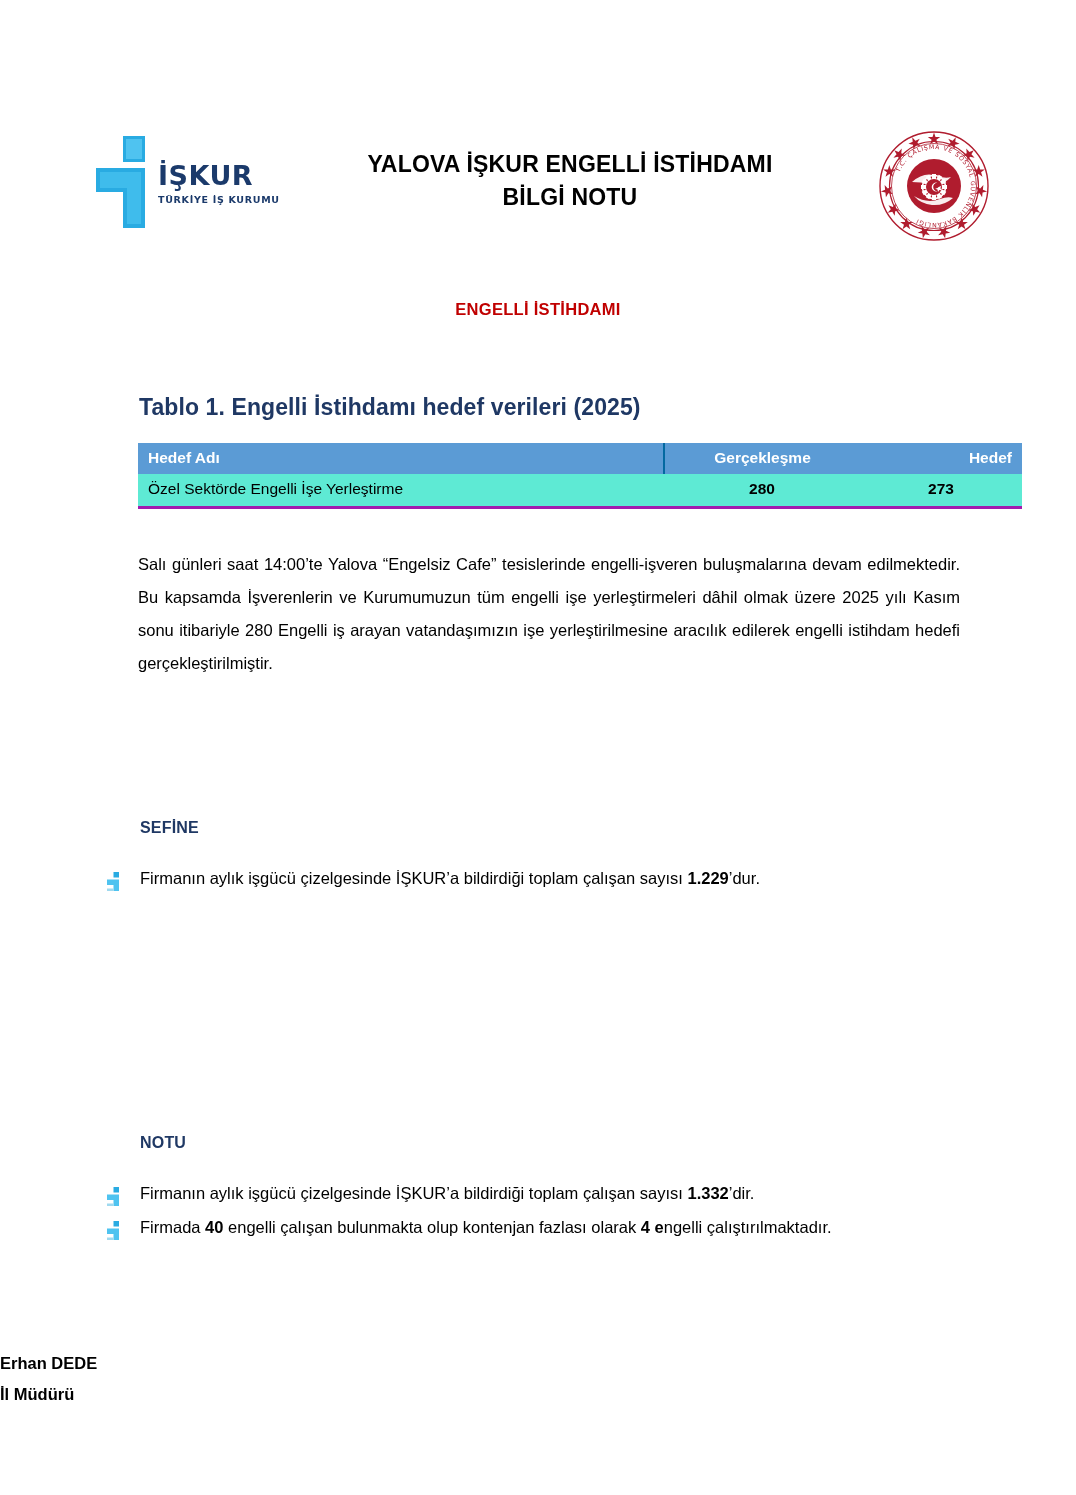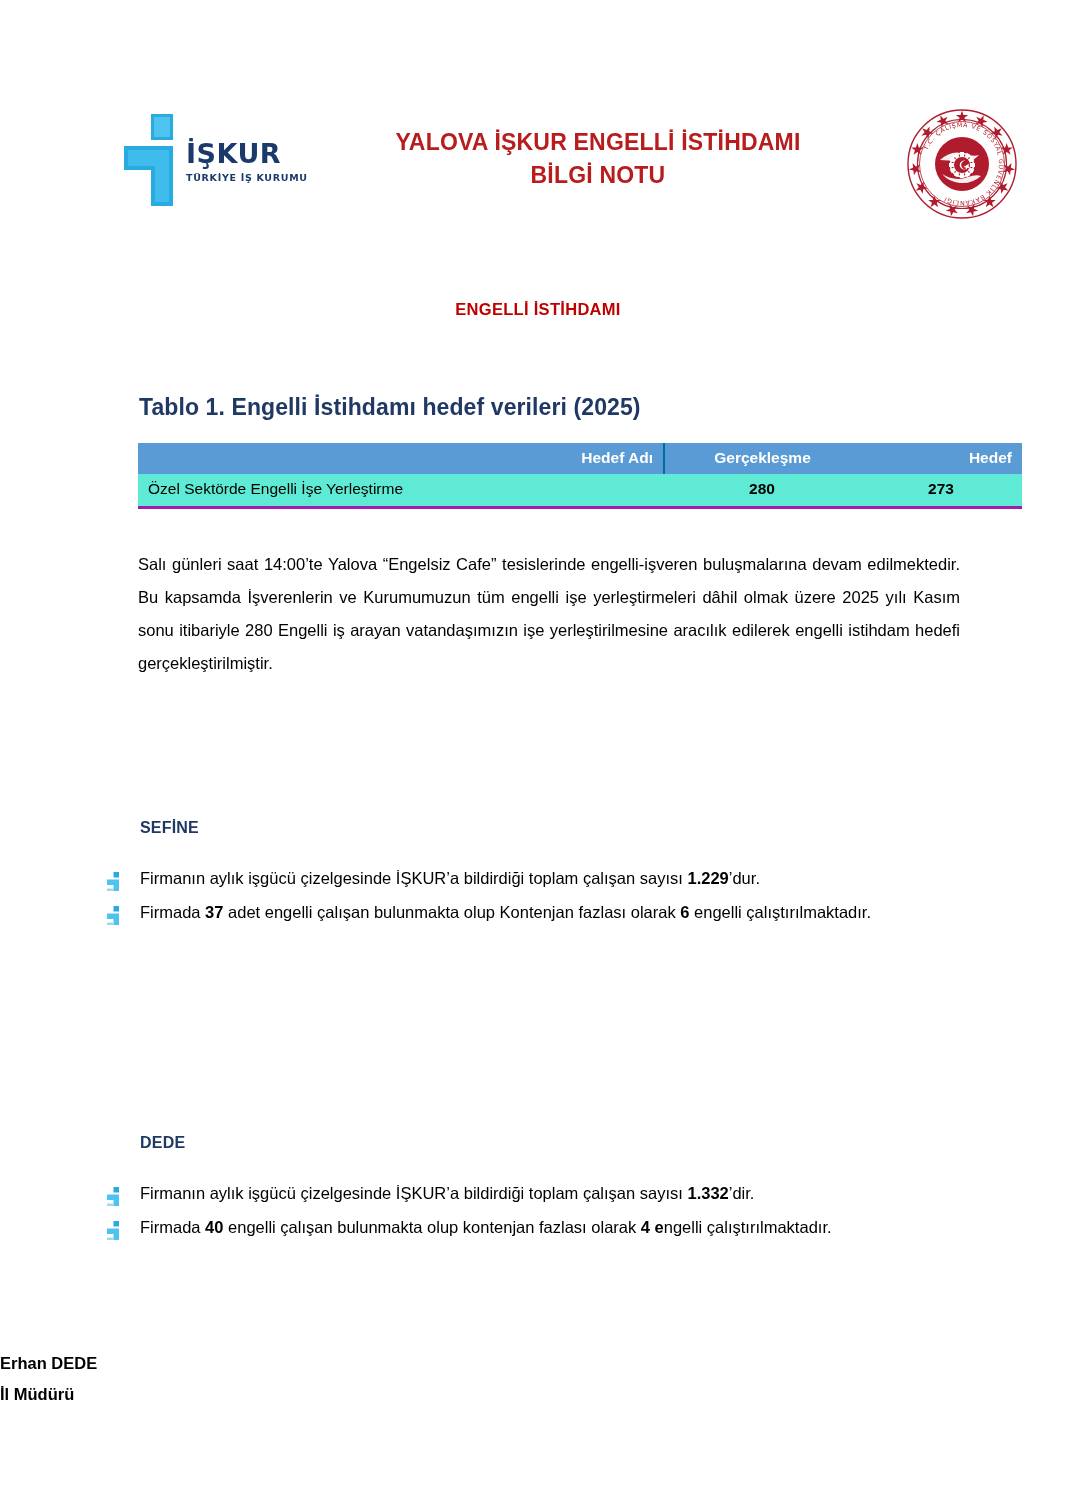--- a/index.html
+++ b/index.html
@@ -20,25 +20,24 @@
   .page {
     position: relative;
     width: 1076px;
     height: 1495px;
     box-sizing: border-box;
   }
 
   
   .header {
     position: absolute;
-    top: 104px;
+    top: 126px;
     left: 0;
     width: 941px;
     height: 120px;
-    margin-left: 28px;
   }
 
   .logo-block {
     position: absolute;
     left: 96px;
     top: 10px;
     width: 240px;
     height: 100px;
   }
   .iskur-mark {
@@ -73,21 +72,21 @@
 
   .doc-title {
     position: absolute;
     left: 300px;
     top: 22px;
     width: 540px;
     text-align: center;
     font-family: "Liberation Sans", sans-serif;
     font-size: 23px;
     font-weight: bold;
-    color: #b91c1c;
+    color: #000000;
     line-height: 1.42;
     letter-spacing: 0.2px;
   }
 
   .seal {
     position: absolute;
     left: 878px;
     top: 4px;
     width: 112px;
     height: 112px;
@@ -124,21 +123,21 @@
     left: 138px;
     width: 822px;
     border-collapse: collapse;
     table-layout: fixed;
   }
   .data-table th {
     background: #5b9bd5;
     color: #ffffff;
     font-size: 15.5px;
     font-weight: bold;
-    text-align: right;
+    text-align: left;
     padding: 6px 10px 7px 10px;
     border: none;
   }
   .data-table th.c-name { width: 505px; }
   .data-table th.c-real { width: 175px; text-align: center; border-left: 2px solid #0369a1; }
   .data-table th.c-goal { width: 142px; text-align: right; }
   .data-table td {
     font-size: 15.5px;
     padding: 6px 10px 8px 10px;
     border-bottom: 3px solid #a21caf;
@@ -346,30 +345,25 @@
   <p class="body-par">Salı günleri saat 14:00’te Yalova “Engelsiz Cafe” tesislerinde engelli-işveren buluşmalarına devam edilmektedir. Bu kapsamda İşverenlerin ve Kurumumuzun tüm engelli işe yerleştirmeleri dâhil olmak üzere 2025 yılı Kasım sonu itibariyle 280 Engelli iş arayan vatandaşımızın işe yerleştirilmesine aracılık edilerek engelli istihdam hedefi gerçekleştirilmiştir.</p>
 
   <div class="company" id="company-0" style="top:778px;">
     <div class="company-title">SEFİNE</div>
     <ul class="bullets">
         <li><span class="bullet-mark"><svg viewBox="0 0 15 19" width="15" height="19" xmlns="http://www.w3.org/2000/svg">
               <rect x="6.5" y="0" width="5.5" height="5.5" fill="#29ABE2"></rect>
               <path d="M6.5 7.5 H12 V19 H6.5 V13 H0 V7.5 Z" fill="#4FC3F0"></path>
               <rect x="0" y="16.5" width="6.5" height="2.5" fill="#9fd9ef"></rect>
             </svg></span><span>Firmanın aylık işgücü çizelgesinde İŞKUR’a bildirdiği toplam çalışan sayısı </span><strong>1.229</strong><span>’dur.</span></li>
-        <li><span class="bullet-mark"><svg viewBox="0 0 15 19" width="15" height="19" xmlns="http://www.w3.org/2000/svg">
-              <rect x="6.5" y="0" width="5.5" height="5.5" fill="#29ABE2"></rect>
-              <path d="M6.5 7.5 H12 V19 H6.5 V13 H0 V7.5 Z" fill="#4FC3F0"></path>
-              <rect x="0" y="16.5" width="6.5" height="2.5" fill="#9fd9ef"></rect>
-            </svg></span><span>Firmada </span><strong>37</strong><span> adet engelli çalışan bulunmakta olup Kontenjan fazlası olarak </span><strong>6</strong><span> engelli çalıştırılmaktadır.</span></li>
       </ul>
   </div>
 
   <div class="company" id="company-1" style="top:1093px;">
-    <div class="company-title">DEDE</div>
+    <div class="company-title">NOTU</div>
     <ul class="bullets">
         <li><span class="bullet-mark"><svg viewBox="0 0 15 19" width="15" height="19" xmlns="http://www.w3.org/2000/svg">
               <rect x="6.5" y="0" width="5.5" height="5.5" fill="#29ABE2"></rect>
               <path d="M6.5 7.5 H12 V19 H6.5 V13 H0 V7.5 Z" fill="#4FC3F0"></path>
               <rect x="0" y="16.5" width="6.5" height="2.5" fill="#9fd9ef"></rect>
             </svg></span><span>Firmanın aylık işgücü çizelgesinde İŞKUR’a bildirdiği toplam çalışan sayısı </span><strong>1.332</strong><span>’dir.</span></li>
         <li><span class="bullet-mark"><svg viewBox="0 0 15 19" width="15" height="19" xmlns="http://www.w3.org/2000/svg">
               <rect x="6.5" y="0" width="5.5" height="5.5" fill="#29ABE2"></rect>
               <path d="M6.5 7.5 H12 V19 H6.5 V13 H0 V7.5 Z" fill="#4FC3F0"></path>
               <rect x="0" y="16.5" width="6.5" height="2.5" fill="#9fd9ef"></rect>

